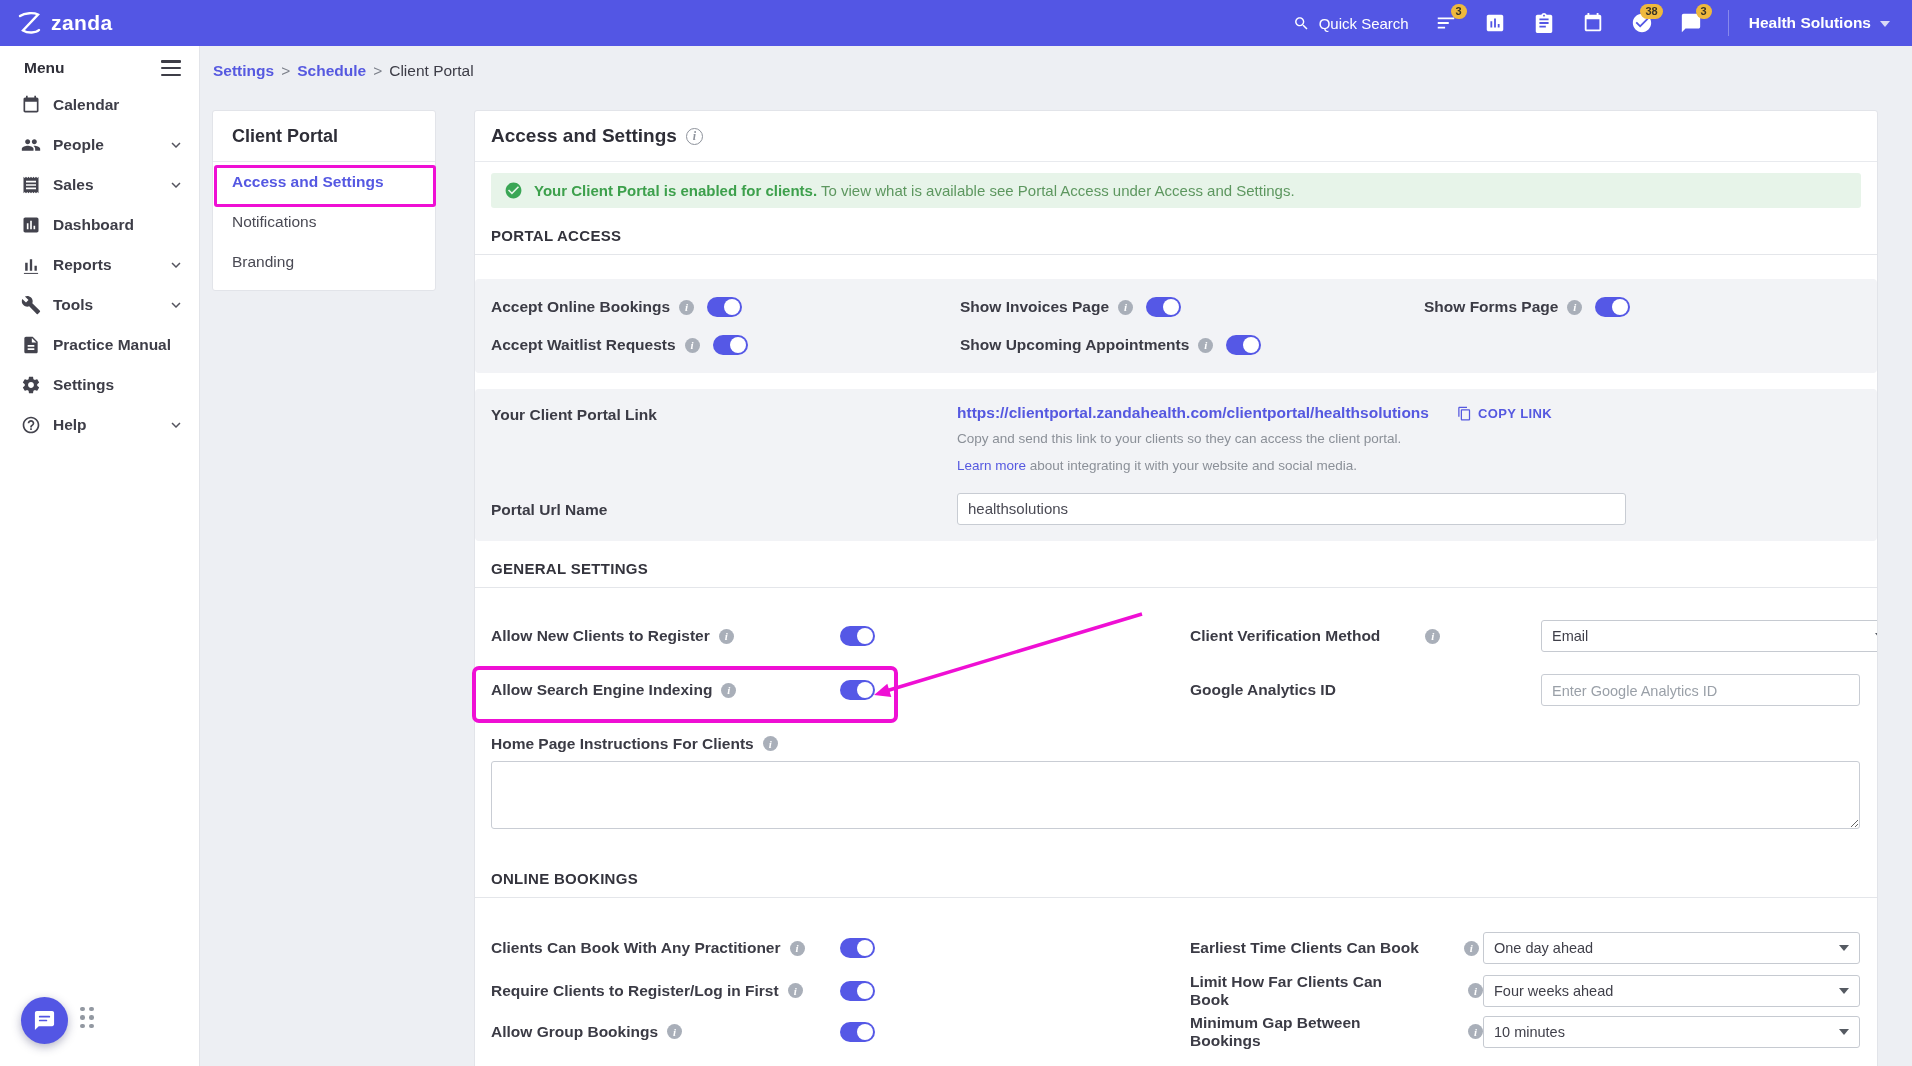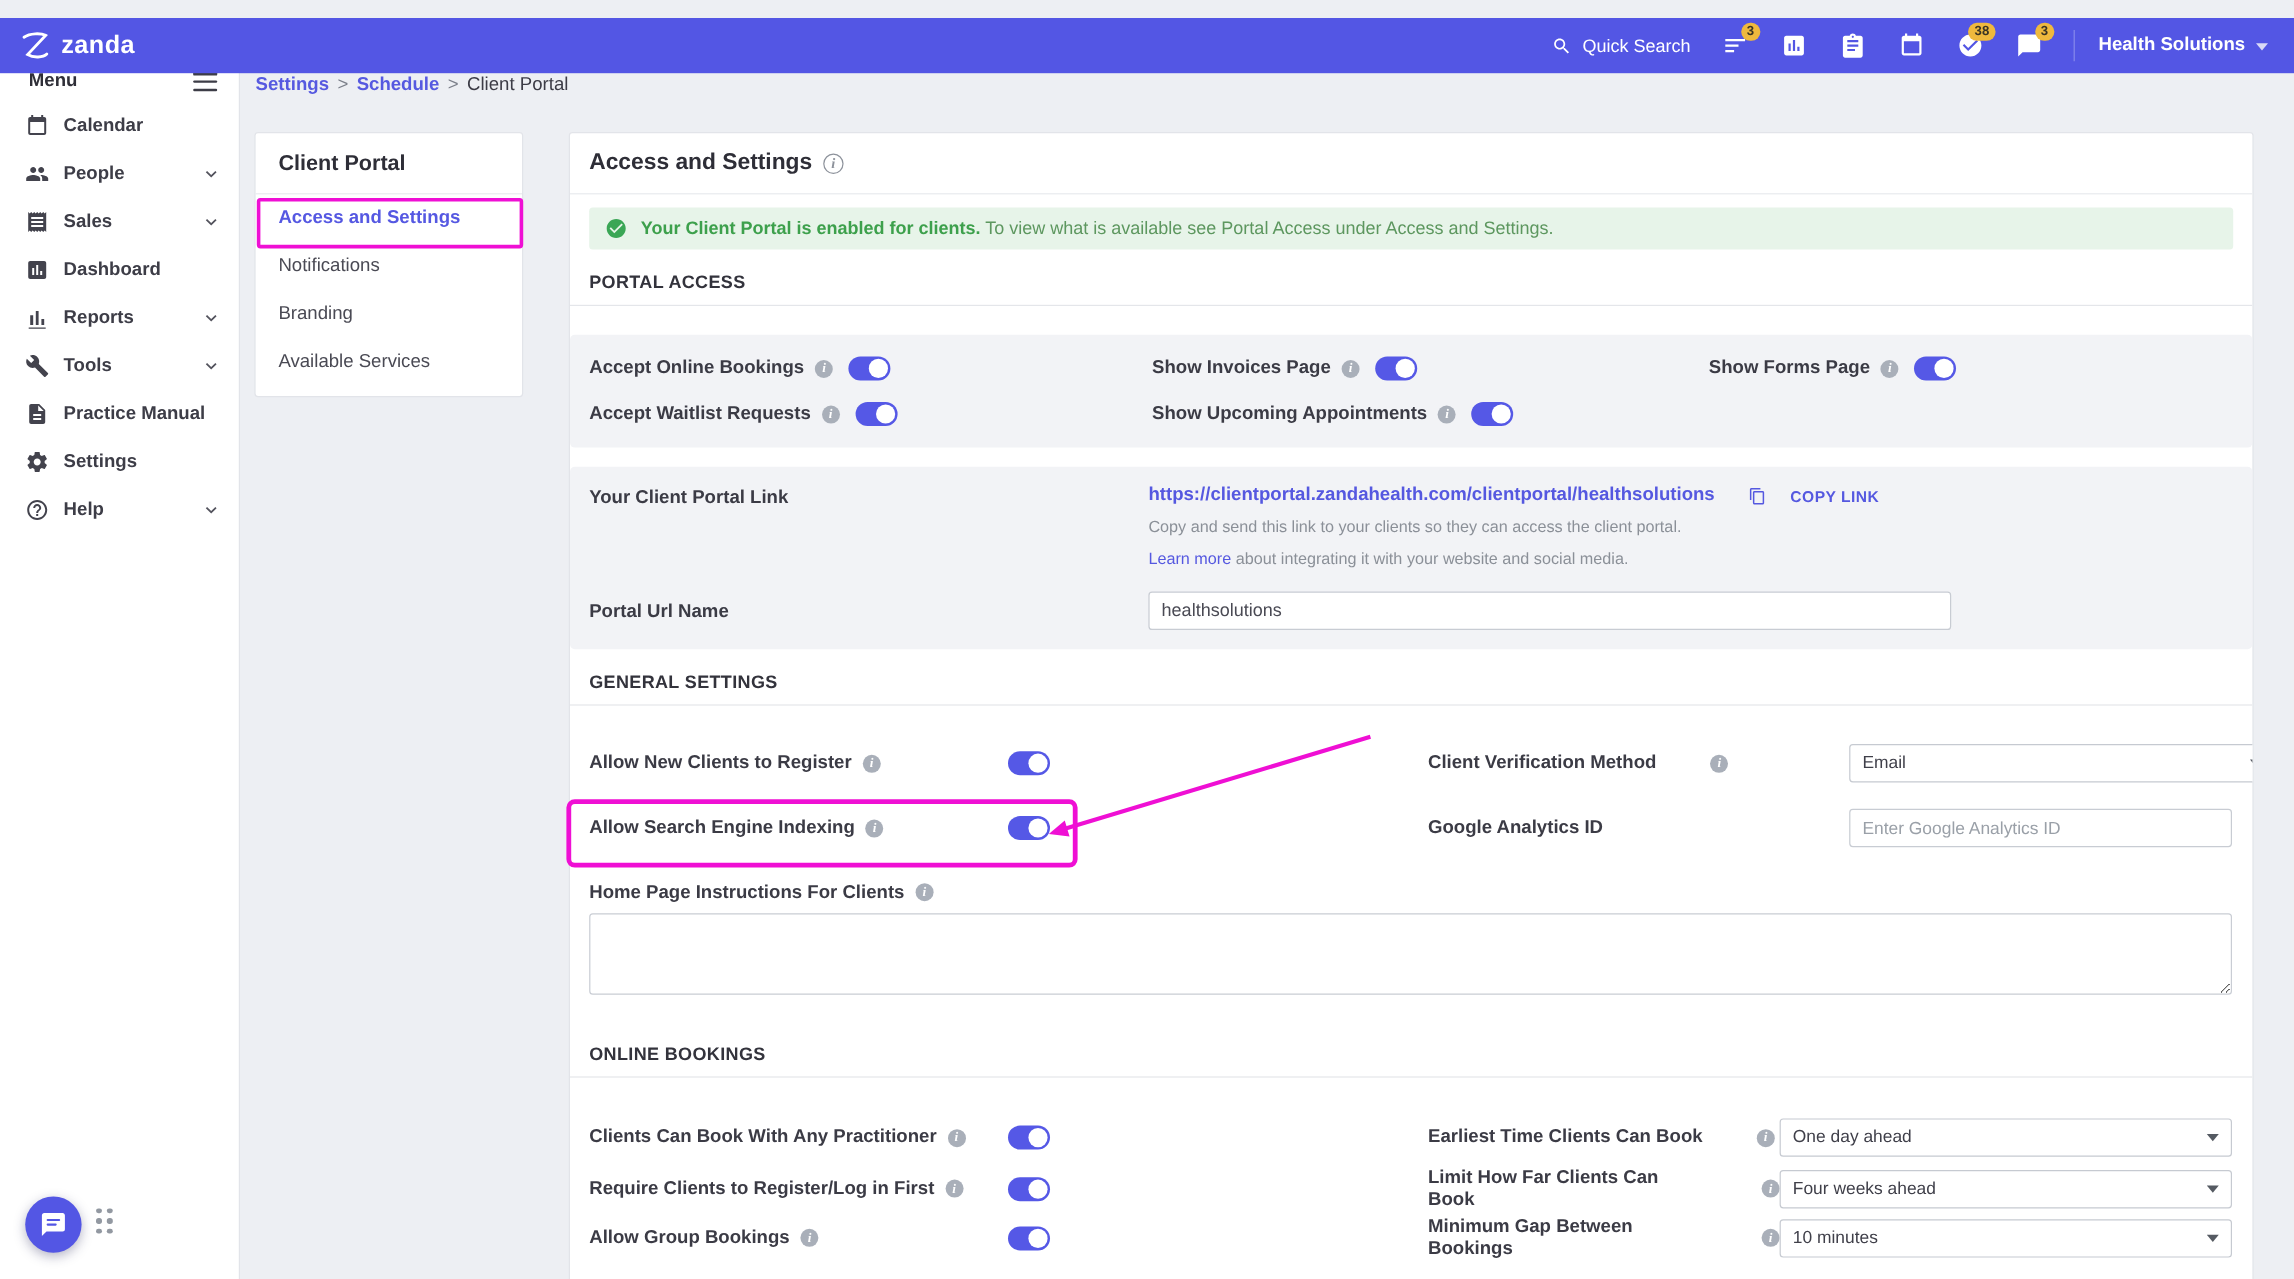--- a/index.html
+++ b/index.html
@@ -1,21 +1,21 @@
 <!DOCTYPE html>
 <html><head>
 <meta charset="utf-8">
 <style>
   * { box-sizing: border-box; }
   html,body { margin:0; padding:0; width:1912px; height:1066px; overflow:hidden;
     background:#edeff3; font-family:"Liberation Sans", sans-serif; position:relative; }
   a { text-decoration:none; cursor:pointer; }
 
   
-  .topbar { position:absolute; top:15px; left:0; right:0; height:46px; background:#5356e4;
+  .topbar { position:absolute; top:0; left:0; right:0; height:46px; background:#5356e4;
     display:flex; align-items:center; padding:0 22px 0 16px; color:#fff; z-index:30; }
   .brand { display:flex; align-items:center; gap:9px; }
   .brand-mark svg { display:block; }
   .brand-name { font-size:21px; font-weight:bold; letter-spacing:.4px; }
   .topbar-right { margin-left:auto; display:flex; align-items:center; gap:26px; }
   .quick-search { display:flex; align-items:center; gap:9px; font-size:15px; cursor:pointer; }
   .top-icons { display:flex; align-items:center; gap:27px; }
   .top-icon { position:relative; width:22px; height:22px; cursor:pointer; }
   .top-icon svg { width:22px; height:22px; fill:#fff; display:block; }
   .badge { position:absolute; top:-8px; right:-10px; background:#efb93d; color:#3a3424;
@@ -95,21 +95,21 @@
   .toggle { width:35px; height:20px; border-radius:10px; background:#5558e6; position:relative;
     display:inline-block; flex:none; cursor:pointer; }
   .toggle .knob { position:absolute; top:2px; right:2px; width:16px; height:16px;
     border-radius:50%; background:#fff; }
 
   .linkbox { margin-top:16px; padding:15px 16px 16px; }
   .lg { display:grid; grid-template-columns:466px 1fr; }
   .lg .flabel { padding-top:2px; }
   .link-line { display:flex; align-items:center; gap:28px; }
   .portal-url { font-size:15.5px; font-weight:bold; color:#5558e0; }
-  .copybtn { display:inline-flex; align-items:flex-start; gap:20px; color:#5558e0;
+  .copybtn { display:inline-flex; align-items:flex-start; gap:6px; color:#5558e0;
     font-size:13px; font-weight:bold; letter-spacing:.4px; cursor:pointer; }
   .copybtn svg { width:15px; height:15px; fill:#5558e0; }
   .helper { margin-top:8px; font-size:13.5px; color:#8b9098; line-height:1.4; }
   .helper .lm { color:#5558e0; }
   .lg2 { margin-top:17px; align-items:center; }
   .txt { height:32px; border:1px solid #c8ccd3; border-radius:3px; background:#fff;
     font-family:Liberation Sans, sans-serif; font-size:15px; color:#4a4a54; padding:0 10px; outline:none; }
   .txt::placeholder { color:#9aa0a8; font-size:14.5px; }
   .url-input { width:669px; }
 
@@ -334,21 +334,20 @@
   <a>Schedule</a>
   <span class="sep">&gt;</span>
   <span class="current">Client Portal</span>
 </div>
 
 <div class="portal-menu">
   <div class="pm-title">Client Portal</div>
   <div class="pm-item active">Access and Settings</div>
   <div class="pm-item">Notifications</div>
   <div class="pm-item">Branding</div>
-  <div class="pm-item">Available Services</div>
 </div>
 
 <div class="main-panel">
   <div class="mp-header">
     <span>Access and Settings</span>
     <span class="info outline"></span>
   </div>
   <div class="mp-body">
 
     <div class="alert">

